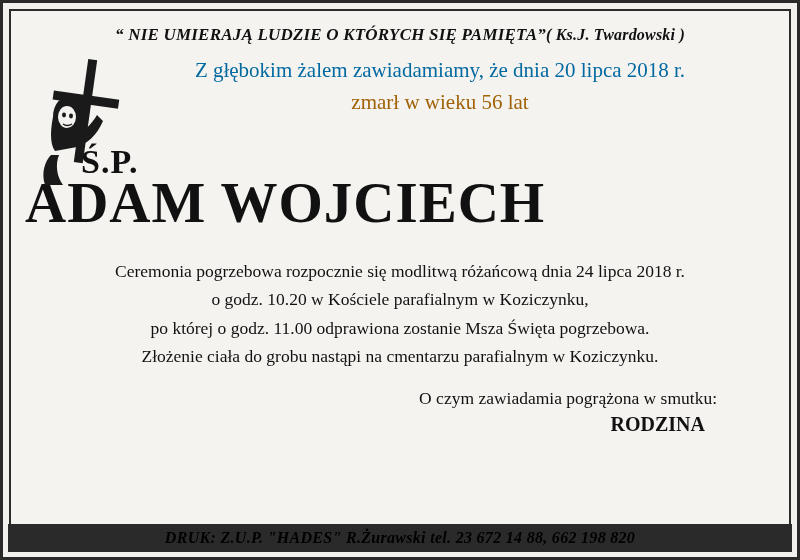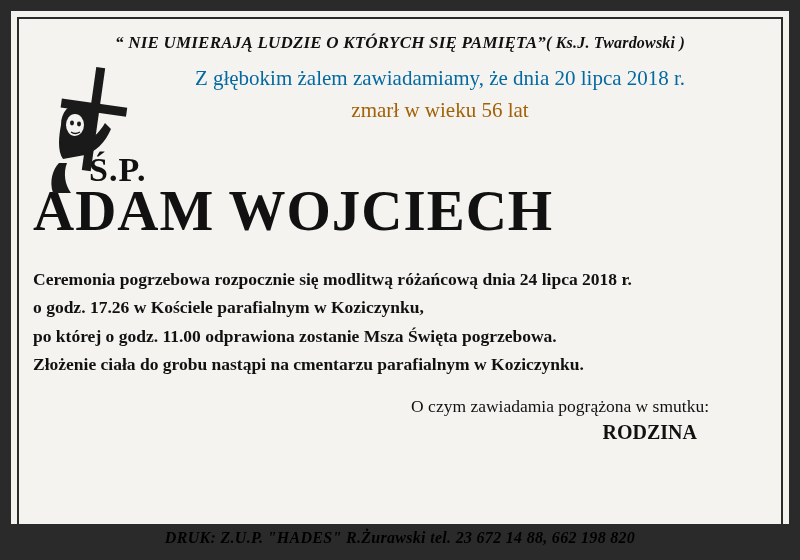--- a/index.html
+++ b/index.html
@@ -13,21 +13,20 @@
     font-family: "Liberation Serif", serif;
     overflow: hidden;
   }
 
   .notice {
     position: relative;
     width: 800px;
     height: 560px;
     box-sizing: border-box;
     background: #2a2a2a;
-    padding: 8px;
   }
 
   .frame-outer {
     width: 100%;
     height: 100%;
     box-sizing: border-box;
     background: #f2f1ee;
     border: 3px solid #2a2a2a;
     padding: 6px;
   }
@@ -106,23 +105,22 @@
   .name-line {
     font-size: 57px;
     font-weight: bold;
     color: #111;
     line-height: 1.12;
     letter-spacing: 1px;
     white-space: nowrap;
   }
 
   .ceremony {
-    text-align: left;
+    text-align: center;
     margin-top: 22px;
-    font-weight: bold;
   }
   .ceremony div {
     font-size: 17.5px;
     color: #111;
     line-height: 1.62;
     white-space: nowrap;
   }
 
   .closing {
     margin-top: 18px;
@@ -207,21 +205,21 @@
           <div class="intro-line2">zmarł w wieku  56 lat</div>
         </div>
       </div>
 
       <div class="name-block">
         <div class="name-line">ADAM WOJCIECH</div>
       </div>
 
       <div class="ceremony">
         <div>Ceremonia pogrzebowa rozpocznie się modlitwą różańcową dnia 24 lipca  2018 r.</div>
-        <div>o godz. 17.26 w Kościele parafialnym w Koziczynku,</div>
+        <div>o godz. 10.20 w Kościele parafialnym w Koziczynku,</div>
         <div>po której o godz. 11.00 odprawiona zostanie Msza Święta pogrzebowa.</div>
         <div>Złożenie ciała do grobu nastąpi na cmentarzu parafialnym w Koziczynku.</div>
       </div>
 
       <div class="closing">
         <div class="closing-line">O czym zawiadamia pogrążona  w smutku:</div>
         <div class="family">RODZINA</div>
       </div>
 
     </div>

